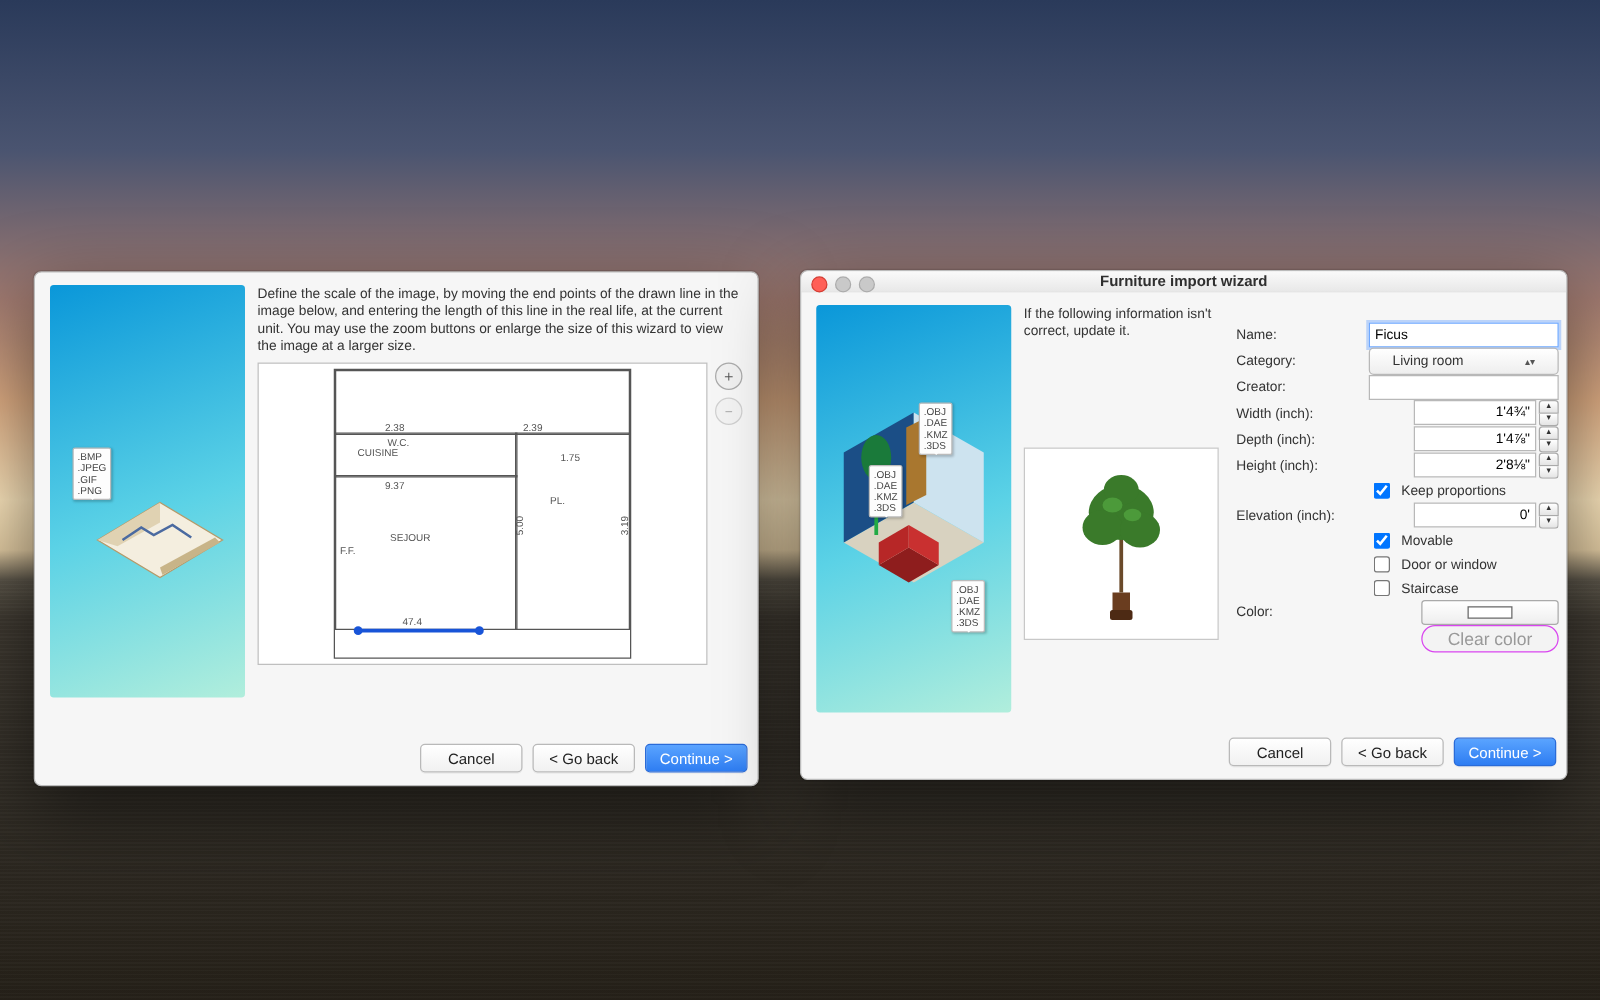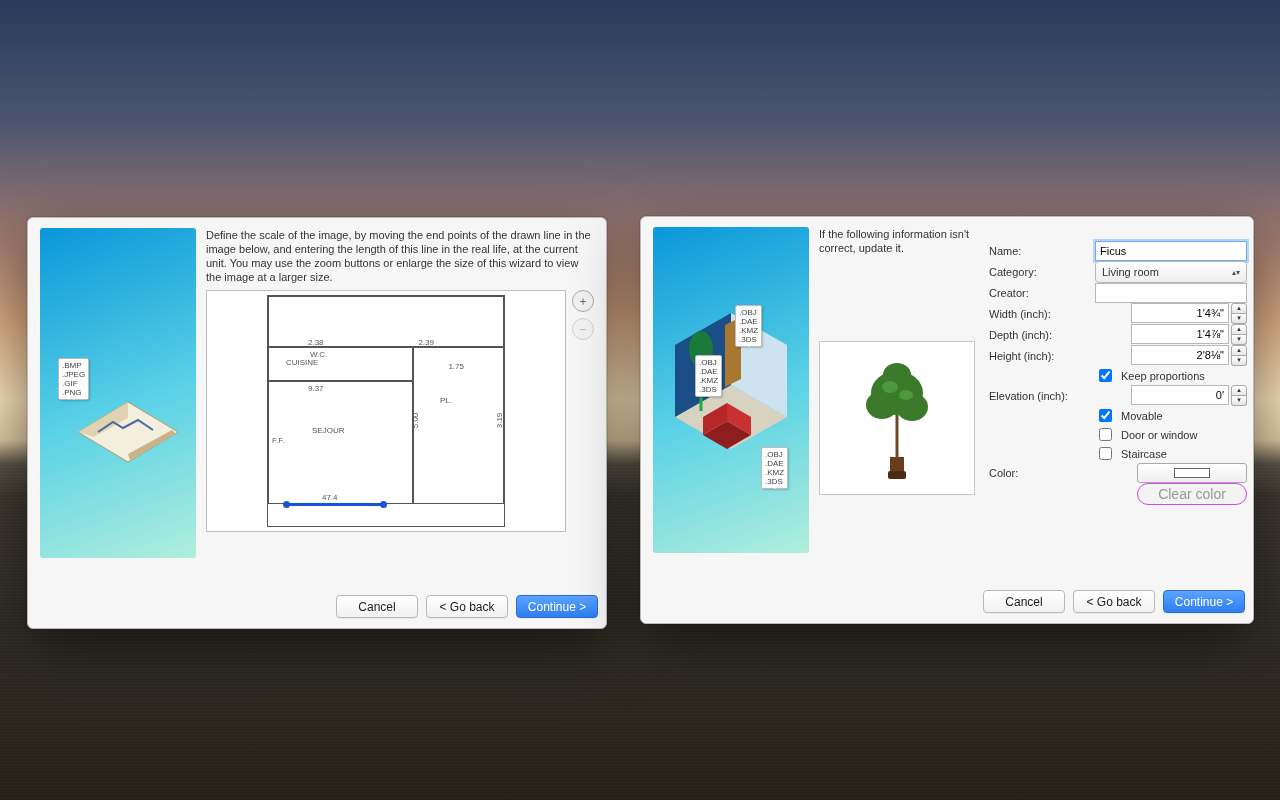--- a/index.html
+++ b/index.html
@@ -138,21 +138,21 @@
     display:grid; grid-template-columns: 98px 1fr; gap:0 8px;
     align-items:center; font-size:11px;
   }
   .form label{ text-align:left; color:#333; white-space:nowrap; }
   .txt-input{
     height:18px; border:1px solid #b8b8b8; background:#fff; padding:0 4px; font-size:11px;
   }
   .txt-input.focus{ border-color:#6ea8ff; box-shadow:0 0 0 2px rgba(100,160,255,.4);}
   .select{
     height:20px; border:1px solid #b8b8b8; border-radius:4px; background:linear-gradient(#fff,#eee);
-    padding:0 6px; font-size:11px; display:flex; align-items:center; justify-content:space-between;
+    padding:0 18px; font-size:11px; display:flex; align-items:center; justify-content:space-between;
   }
   .select .chev{ font-size:8px; color:#555;}
   .dim-row{ display:flex; gap:2px; justify-content:flex-end;}
   .dim-input{
     width:88px;height:18px;border:1px solid #b8b8b8;background:#fff;
     text-align:right;padding:0 4px;font-size:11px;
   }
   .check{ display:flex; align-items:center; gap:6px;}
   .check input{width:13px;height:13px;}
   .color-well{
@@ -234,20 +234,28 @@
       </div>
     </div>
     <div class="button-row">
       <div class="btn">Cancel</div>
       <div class="btn">&lt; Go back</div>
       <div class="btn primary">Continue &gt;</div>
     </div>
   </div>
 
   <div class="window" style="left:640px; top:216px; width:612px; height:406px;">
+    <div class="titlebar">
+      <div class="traffic">
+        <span class="r"></span>
+        <span></span>
+        <span></span>
+      </div>
+      <div class="title">Furniture import wizard</div>
+    </div>
     <div class="content">
       <div class="columns" style="flex:1;">
         <div class="sidepic" style="height:326px;">
 
           <svg width="156" height="326" style="position:absolute;inset:0;">
             <g transform="translate(78,190)">
               <polygon points="-56,0 0,-32 56,0 0,32" fill="#d8d2c0"></polygon>
               <polygon points="-56,0 0,-32 0,-104 -56,-72" fill="#1b4e86"></polygon>
               <polygon points="56,0 0,-32 0,-104 56,-72" fill="#cde3ef"></polygon>
 

